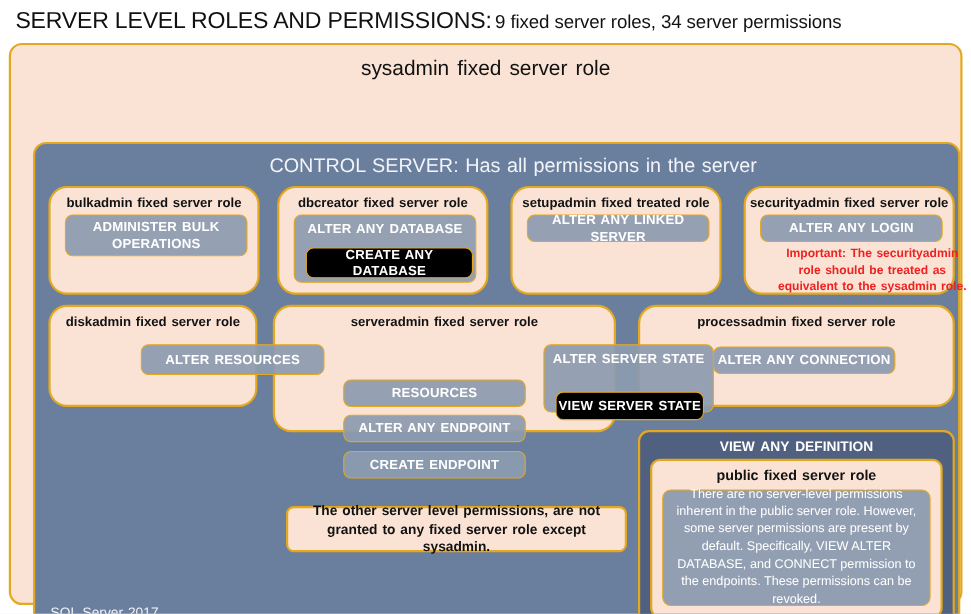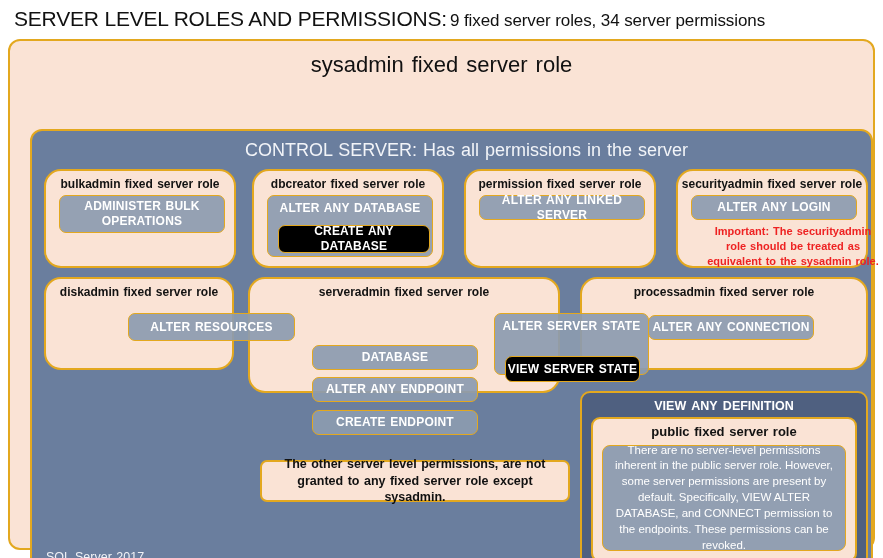--- a/index.html
+++ b/index.html
@@ -47,21 +47,21 @@
     background: #fae3d5;
     border: 2px solid #e3a81f;
     border-radius: 12px;
   }
   #sysadmin-title {
     position: absolute;
     left: 0;
     top: 11px;
     width: 100%;
     text-align: center;
-    font-size: 22px;
+    font-size: 19px;
     color: #111111;
     word-spacing: 2px;
   }
 
   
   #control-server {
     position: absolute;
     left: 20px;
     top: 88px;
     width: 843px;
@@ -252,39 +252,39 @@
       <div class="perm" style="left:13px; top:24px; width:166px; height:38px;">ADMINISTER  BULK OPERATIONS</div>
     </div>
 
     <div class="role-card" style="left:220px; top:38px; width:192px; height:99px;">
       <div class="role-card-title">dbcreator fixed server role</div>
       <div class="perm" style="left:13px; top:24px; width:166px; height:62px; align-items:flex-start; padding-top:5px;">ALTER ANY DATABASE</div>
       <div class="perm dark" style="left:24px; top:54px; width:152px; height:28px;">CREATE  ANY DATABASE</div>
     </div>
 
     <div class="role-card" style="left:432px; top:38px; width:192px; height:99px;">
-      <div class="role-card-title">permission fixed server role</div>
+      <div class="role-card-title">setupadmin fixed treated role</div>
       <div class="perm" style="left:13px; top:24px; width:166px; height:25px;">ALTER ANY LINKED SERVER</div>
     </div>
 
     <div class="role-card" style="left:644px; top:38px; width:192px; height:99px;">
       <div class="role-card-title">securityadmin fixed server role</div>
       <div class="perm" style="left:13px; top:24px; width:166px; height:25px;">ALTER ANY LOGIN</div>
       <div class="warn-note" style="left:6px; top:53px; width:180px;">Important:  The securityadmin role should  be treated as equivalent to the  sysadmin role.</div>
     </div>
 
     <div class="role-card" style="left:12px; top:146px; width:190px; height:93px;">
       <div class="role-card-title">diskadmin fixed server role</div>
     </div>
     <div class="perm overlap" style="left:96px; top:182px; width:167px; height:28px;">ALTER RESOURCES</div>
 
     <div class="role-card" style="left:216px; top:146px; width:312px; height:116px;">
       <div class="role-card-title">serveradmin fixed server role</div>
     </div>
-    <div class="perm" style="left:280px; top:214px; width:166px; height:25px;">DATABASE</div>
+    <div class="perm" style="left:280px; top:214px; width:166px; height:25px;">RESOURCES</div>
     <div class="perm" style="left:280px; top:246px; width:166px; height:25px;">ALTER ANY ENDPOINT</div>
     <div class="perm" style="left:280px; top:279px; width:166px; height:25px;">CREATE  ENDPOINT</div>
 
     <div class="perm overlap" style="left:462px; top:182px; width:155px; height:62px; align-items:flex-start; padding-top:5px;">ALTER SERVER STATE</div>
     <div class="perm dark" style="left:473px; top:225px; width:135px; height:26px;">VIEW SERVER  STATE</div>
 
     <div class="role-card" style="left:548px; top:146px; width:288px; height:93px;">
       <div class="role-card-title">processadmin fixed server role</div>
       <div class="perm" style="left:66px; top:36px; width:166px; height:25px;">ALTER ANY CONNECTION</div>
     </div>

